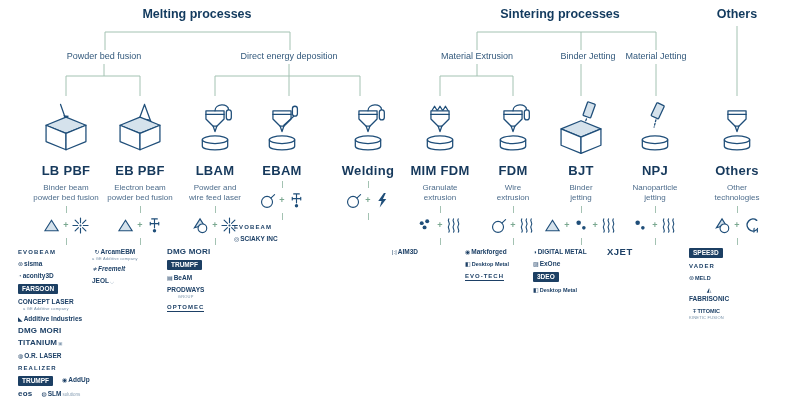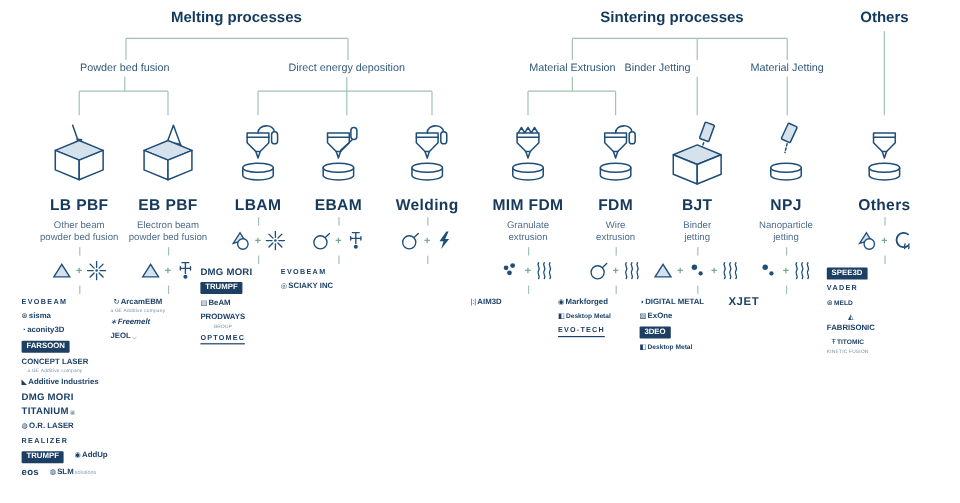--- a/index.html
+++ b/index.html
@@ -5,21 +5,21 @@
   html,body{margin:0;padding:0;background:#ffffff;}
   #stage{position:relative;width:800px;height:419px;overflow:hidden;background:#fff;
          font-family:"Liberation Sans", sans-serif;}
   svg{display:block}
   #tree-lines{position:absolute;left:0;top:0;z-index:0}
   .htitle{position:absolute;top:7px;transform:translateX(-50%);font-size:12.5px;font-weight:bold;
           color:#123a5e;white-space:nowrap;z-index:2}
   .h-melting{left:197px}.h-sintering{left:560px}.h-others{left:737px}
   .blabel{position:absolute;top:51px;transform:translateX(-50%);font-size:9px;color:#33597c;
           white-space:nowrap;background:#fff;padding:0 3px;z-index:2}
-  .bl0{left:104px}.bl1{left:289px}.bl2{left:477px}.bl3{left:548px}.bl4{left:656px}
+  .bl0{left:104px}.bl1{left:289px}.bl2{left:477px}.bl3{left:588px}.bl4{left:656px}
   .col{position:absolute;top:96px;width:96px;margin-left:-48px;text-align:center;z-index:1}
   .iconbox{height:60px;display:flex;align-items:flex-end;justify-content:center}
   .code{margin-top:7px;font-size:13px;font-weight:bold;color:#16395c;letter-spacing:.3px;white-space:nowrap}
   .desc{margin-top:5px;font-size:8px;line-height:10px;color:#4e6d8c;white-space:nowrap}
   .stub{width:0;border-left:1px solid #a3c2b2;height:7px;margin:3px auto 2px auto}
   .syms{height:20px;display:flex;align-items:center;justify-content:center;gap:3px}
   .plus{color:#7aa890;font-weight:bold;font-size:9px;line-height:1}
   .logos{margin-top:3px}
   .lrow{display:flex;justify-content:flex-start;align-items:flex-start;gap:9px;margin-bottom:4px;min-height:8px}
   .logo{display:inline-block;font-size:6.5px;font-weight:bold;color:#1d4066;line-height:8px;white-space:nowrap}
@@ -80,21 +80,21 @@
               <path d="M26,3 L32,20"></path>
               <path d="M32.5,22 L29,15 L35,15.5 Z" fill="#1f4e79" stroke="none"></path>
               <path d="M10,26 L32,17 L54,26 L32,35 Z" fill="#d5e2ec"></path>
               <path d="M10,26 L10,44 L32,53 L32,35 Z" fill="#fff"></path>
               <path d="M54,26 L54,44 L32,53 L32,35 Z" fill="#fff"></path>
             </g>
           </svg>
         </div>
         <div class="code">LB PBF</div>
         <div class="desc">
-          <div>Other beam</div>
+          <div>Binder beam</div>
           <div>powder bed fusion</div>
         </div>
         <div class="stub"></div>
         <div class="syms">
           <span>
             <svg width="17" height="17" viewBox="0 0 18 18">
               <g stroke="#1f4e79" stroke-width="1.2" fill="none" stroke-linecap="round">
                 <path d="M2,14.5 L9,3.5 L16,14.5 Z" fill="#d5e2ec"></path>
               </g>
             </svg>
@@ -208,20 +208,24 @@
               <path d="M22,14 H42"></path>
               <path d="M30,27 L32,33 L34,27"></path>
               <path d="M32,10 C32,1.5 47,1.5 47,9"></path>
               <rect x="44.5" y="9" width="5.5" height="11" rx="2.7" fill="#fff"></rect>
               <path d="M18,42 V49 C18,51.4 24.3,53.2 32,53.2 C39.7,53.2 46,51.4 46,49 V42" fill="#fff"></path>
               <ellipse cx="32" cy="42" rx="14" ry="4.2" fill="#fff"></ellipse>
             </g>
           </svg>
         </div>
         <div class="code">LBAM</div>
+        <div class="desc">
+          <div>Powder and</div>
+          <div>wire feed laser</div>
+        </div>
         <div class="stub"></div>
         <div class="syms">
           <span>
             <svg width="17" height="17" viewBox="0 0 18 18">
               <g stroke="#1f4e79" stroke-width="1.2" fill="none" stroke-linecap="round">
                 <path d="M2.5,11.5 L8.5,2 L12.5,8.5 Z" fill="#d5e2ec"></path>
                 <circle cx="11" cy="12" r="4.6" fill="#fff"></circle>
               </g>
             </svg>
           </span>
@@ -292,21 +296,21 @@
         <div class="stub"></div>
         <div class="logos">
           <div class="lrow">
             <span class="logo s-caps"><span>EVOBEAM</span></span>
           </div>
           <div class="lrow">
             <span class="logo"><span class="glyph">◎</span><span>SCIAKY INC</span></span>
           </div>
         </div>
       </div>
-      <div class="col" style="left: 356px;">
+      <div class="col" style="left: 368px;">
         <div class="iconbox">
           <svg width="58" height="56" viewBox="0 0 64 58">
             <g stroke="#1f4e79" stroke-width="1.4" fill="none" stroke-linejoin="round" stroke-linecap="round">
               <path d="M22,10 L42,10 L42,19 L34,27 L30,27 L22,19 Z" fill="#fff"></path>
               <path d="M22,14 H42"></path>
               <path d="M30,27 L32,33 L34,27"></path>
               <path d="M32,10 C32,1.5 47,1.5 47,9"></path>
               <rect x="44.5" y="9" width="5.5" height="11" rx="2.7" fill="#fff"></rect>
               <path d="M18,42 V49 C18,51.4 24.3,53.2 32,53.2 C39.7,53.2 46,51.4 46,49 V42" fill="#fff"></path>
               <ellipse cx="32" cy="42" rx="14" ry="4.2" fill="#fff"></ellipse>
@@ -557,20 +561,24 @@
             <g stroke="#1f4e79" stroke-width="1.4" fill="none" stroke-linejoin="round" stroke-linecap="round">
               <path d="M22,10 L42,10 L42,19 L34,27 L30,27 L22,19 Z" fill="#fff"></path>
               <path d="M22,14 H42"></path>
               <path d="M30,27 L32,33 L34,27"></path>
               <path d="M18,42 V49 C18,51.4 24.3,53.2 32,53.2 C39.7,53.2 46,51.4 46,49 V42" fill="#fff"></path>
               <ellipse cx="32" cy="42" rx="14" ry="4.2" fill="#fff"></ellipse>
             </g>
           </svg>
         </div>
         <div class="code">Others</div>
+        <div class="desc">
+          <div>Other</div>
+          <div>technologies</div>
+        </div>
         <div class="stub"></div>
         <div class="syms">
           <span>
             <svg width="17" height="17" viewBox="0 0 18 18">
               <g stroke="#1f4e79" stroke-width="1.2" fill="none" stroke-linecap="round">
                 <path d="M2.5,11.5 L8.5,2 L12.5,8.5 Z" fill="#d5e2ec"></path>
                 <circle cx="11" cy="12" r="4.6" fill="#fff"></circle>
               </g>
             </svg>
           </span>

